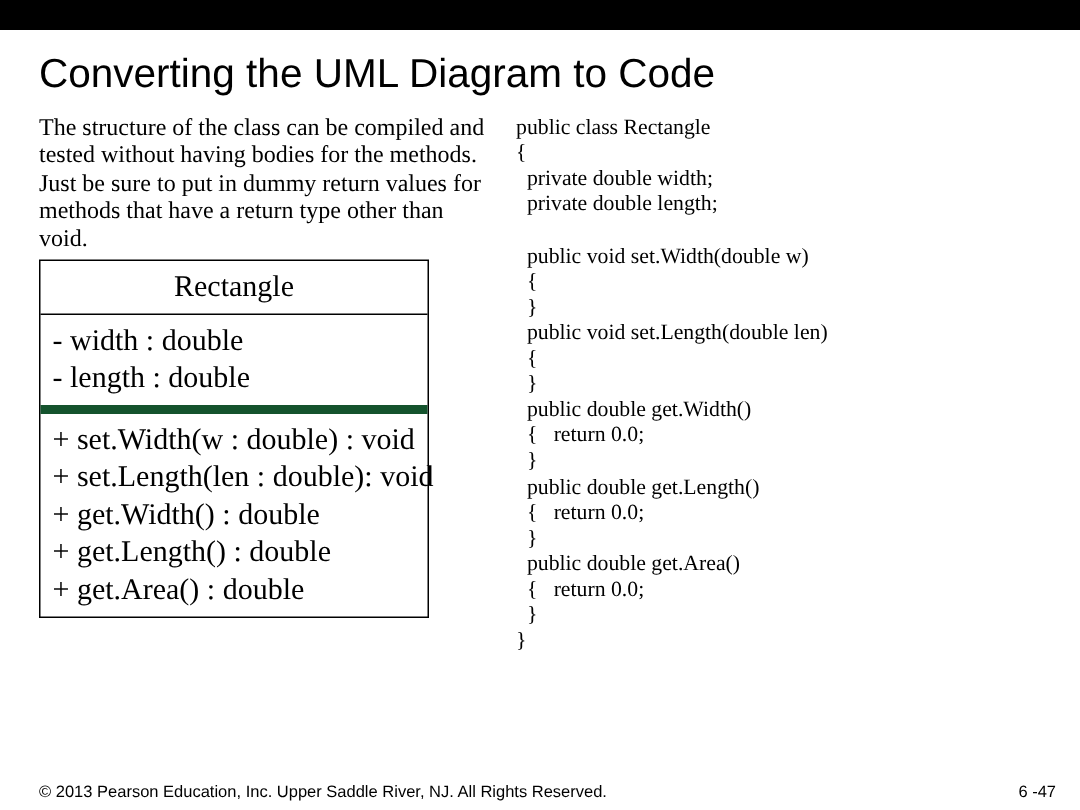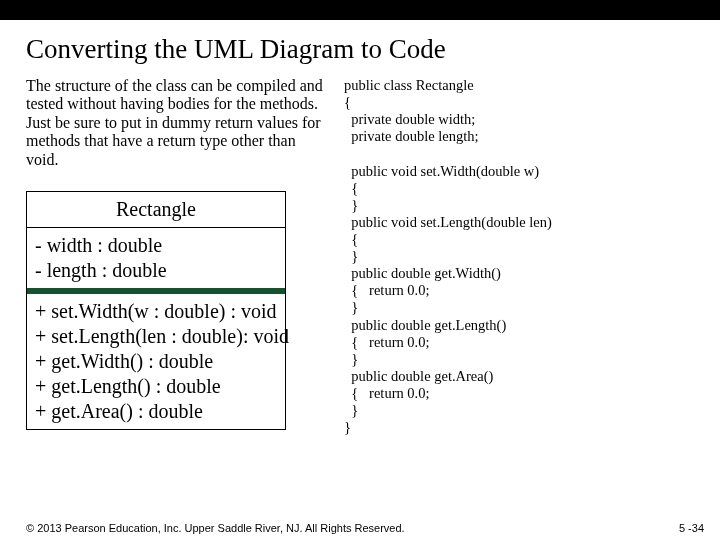--- a/index.html
+++ b/index.html
@@ -15,37 +15,37 @@
   .strip {
     width: 100%;
     height: 20px;
     background: #000;
   }
   .slide {
     padding: 14px 26px 8px 26px;
     box-sizing: border-box;
   }
   .title {
-    font-family: Liberation Serif, serif;
+    font-family: Liberation Sans, sans-serif;
     font-size: 27px;
     font-weight: 400;
     margin: 0 0 12px 0;
   }
   .cols {
     display: flex;
     gap: 18px;
   }
   .left {
     width: 300px;
     flex-shrink: 0;
   }
   .para {
     font-size: 16px;
     line-height: 1.15;
-    margin: 0 0 22px 0;
+    margin: 0 0 4px 0;
   }
   .uml {
     border: 1px solid #000;
     width: 258px;
     font-size: 20px;
     line-height: 1.25;
   }
   .uml-name {
     text-align: center;
     padding: 5px 6px;
@@ -121,14 +121,14 @@
   }
   public double get.Area()
   {   return 0.0;
   }
 }</div>
   </div>
 </div>
 
 <div class="footer">
   <span>© 2013 Pearson Education, Inc. Upper Saddle River, NJ. All Rights Reserved.</span>
-  <span>5 -34</span>
+  <span>6 -47</span>
 </div>
 
 </body></html>

